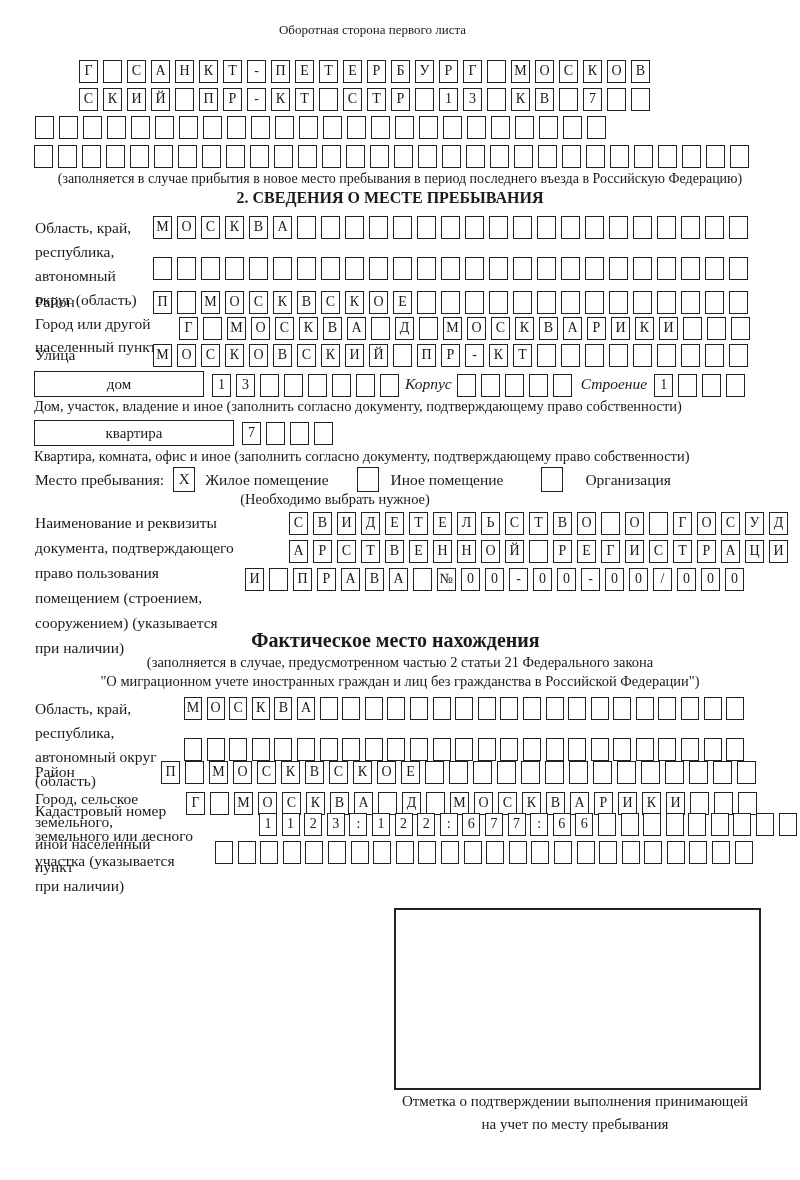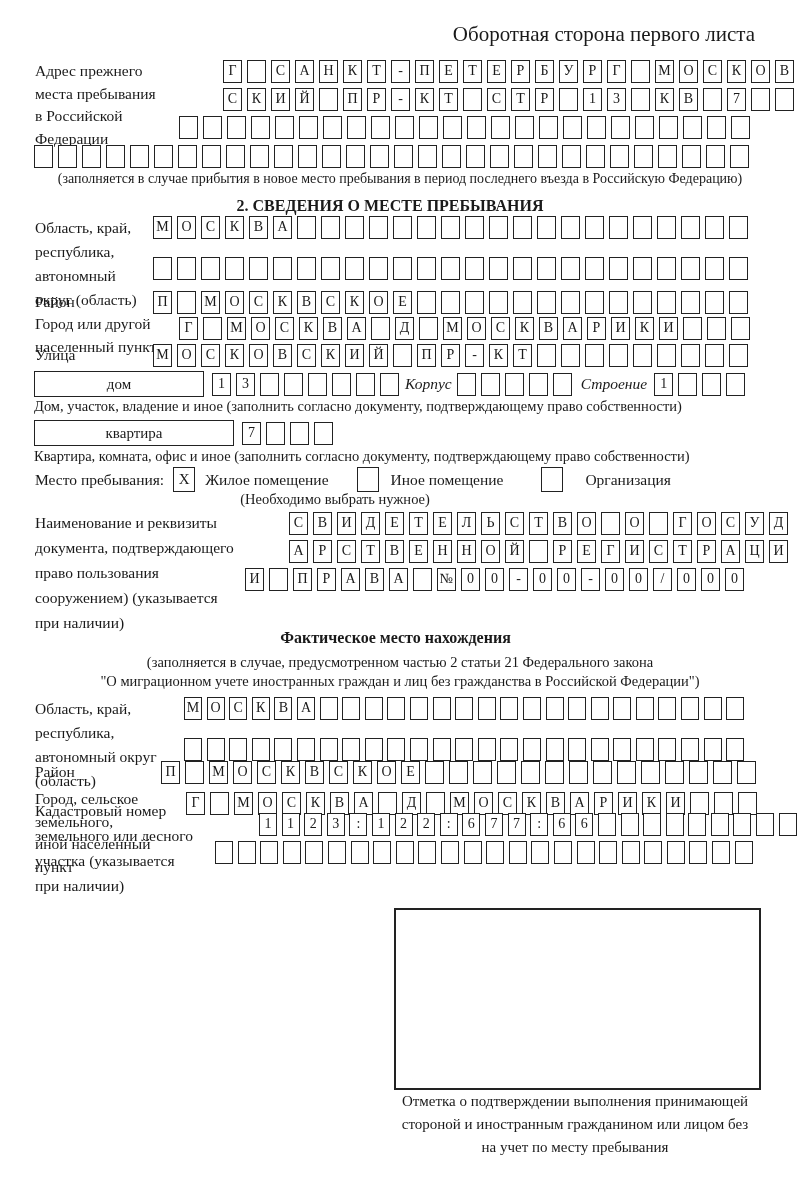--- a/index.html
+++ b/index.html
@@ -37,39 +37,33 @@
     display:inline-block;box-sizing:border-box;width:22px;height:25px;
     border:1.5px solid #222;text-align:center;line-height:22px;font-size:15px;
     vertical-align:middle;background:#fff;
   }
   .mrow{display:flex;align-items:center;font-size:15.5px;}
   .stampbox{border:2px solid #222;background:#fff;}
 </style>
 </head>
 <body>
 
-<div class="abs" style="top:22px;left:10px;width:745px;text-align:right;font-size:21px;">Оборотная сторона первого листа</div>
+<div class="abs" style="top:22px;left:0;width:745px;text-align:center;font-size:13px;">Оборотная сторона первого листа</div>
 
 <div class="abs field" style="top:60px;left:35px;">
-  <div class="flabel" style="width:144px;">
-    <div>Адрес прежнего</div>
-    <div>места пребывания</div>
-    <div>в Российской</div>
-    <div>Федерации</div>
-  </div>
   <div>
     <div class="cellrow rowgap"><span class="cell">Г</span><span class="cell"></span><span class="cell">С</span><span class="cell">А</span><span class="cell">Н</span><span class="cell">К</span><span class="cell">Т</span><span class="cell">-</span><span class="cell">П</span><span class="cell">Е</span><span class="cell">Т</span><span class="cell">Е</span><span class="cell">Р</span><span class="cell">Б</span><span class="cell">У</span><span class="cell">Р</span><span class="cell">Г</span><span class="cell"></span><span class="cell">М</span><span class="cell">О</span><span class="cell">С</span><span class="cell">К</span><span class="cell">О</span><span class="cell">В</span></div>
     <div class="cellrow rowgap"><span class="cell">С</span><span class="cell">К</span><span class="cell">И</span><span class="cell">Й</span><span class="cell"></span><span class="cell">П</span><span class="cell">Р</span><span class="cell">-</span><span class="cell">К</span><span class="cell">Т</span><span class="cell"></span><span class="cell">С</span><span class="cell">Т</span><span class="cell">Р</span><span class="cell"></span><span class="cell">1</span><span class="cell">3</span><span class="cell"></span><span class="cell">К</span><span class="cell">В</span><span class="cell"></span><span class="cell">7</span><span class="cell"></span><span class="cell"></span></div>
     <div class="cellrow"><span class="cell"></span><span class="cell"></span><span class="cell"></span><span class="cell"></span><span class="cell"></span><span class="cell"></span><span class="cell"></span><span class="cell"></span><span class="cell"></span><span class="cell"></span><span class="cell"></span><span class="cell"></span><span class="cell"></span><span class="cell"></span><span class="cell"></span><span class="cell"></span><span class="cell"></span><span class="cell"></span><span class="cell"></span><span class="cell"></span><span class="cell"></span><span class="cell"></span><span class="cell"></span><span class="cell"></span></div>
   </div>
 </div>
 <div class="abs cellrow" style="top:145px;left:34px;"><span class="cell"></span><span class="cell"></span><span class="cell"></span><span class="cell"></span><span class="cell"></span><span class="cell"></span><span class="cell"></span><span class="cell"></span><span class="cell"></span><span class="cell"></span><span class="cell"></span><span class="cell"></span><span class="cell"></span><span class="cell"></span><span class="cell"></span><span class="cell"></span><span class="cell"></span><span class="cell"></span><span class="cell"></span><span class="cell"></span><span class="cell"></span><span class="cell"></span><span class="cell"></span><span class="cell"></span><span class="cell"></span><span class="cell"></span><span class="cell"></span><span class="cell"></span><span class="cell"></span><span class="cell"></span></div>
 <div class="abs cap center" style="top:171px;left:0;width:800px;">(заполняется в случае прибытия в новое место пребывания в период последнего въезда в Российскую Федерацию)</div>
 
-<div class="abs bold center" style="top:197px;left:0;width:780px;font-size:16px;">2. СВЕДЕНИЯ О МЕСТЕ ПРЕБЫВАНИЯ</div>
+<div class="abs bold center" style="top:189px;left:0;width:780px;font-size:16px;">2. СВЕДЕНИЯ О МЕСТЕ ПРЕБЫВАНИЯ</div>
 
 <div class="abs field" style="top:216px;left:35px;">
   <div class="flabel lh24" style="width:118px;">
     <div>Область, край,</div>
     <div>республика,</div>
     <div>автономный</div>
     <div>округ (область)</div>
   </div>
   <div>
     <div class="cellrow rowgap6"><span class="cell">М</span><span class="cell">О</span><span class="cell">С</span><span class="cell">К</span><span class="cell">В</span><span class="cell">А</span><span class="cell"></span><span class="cell"></span><span class="cell"></span><span class="cell"></span><span class="cell"></span><span class="cell"></span><span class="cell"></span><span class="cell"></span><span class="cell"></span><span class="cell"></span><span class="cell"></span><span class="cell"></span><span class="cell"></span><span class="cell"></span><span class="cell"></span><span class="cell"></span><span class="cell"></span><span class="cell"></span><span class="cell"></span></div>
@@ -88,21 +82,21 @@
     <div>населенный пункт</div>
   </div>
   <div class="cellrow" style="margin-top:4px;"><span class="cell">Г</span><span class="cell"></span><span class="cell">М</span><span class="cell">О</span><span class="cell">С</span><span class="cell">К</span><span class="cell">В</span><span class="cell">А</span><span class="cell"></span><span class="cell">Д</span><span class="cell"></span><span class="cell">М</span><span class="cell">О</span><span class="cell">С</span><span class="cell">К</span><span class="cell">В</span><span class="cell">А</span><span class="cell">Р</span><span class="cell">И</span><span class="cell">К</span><span class="cell">И</span><span class="cell"></span><span class="cell"></span><span class="cell"></span></div>
 </div>
 
 <div class="abs field" style="top:344px;left:35px;">
   <div class="flabel" style="width:118px;">Улица</div>
   <div class="cellrow"><span class="cell">М</span><span class="cell">О</span><span class="cell">С</span><span class="cell">К</span><span class="cell">О</span><span class="cell">В</span><span class="cell">С</span><span class="cell">К</span><span class="cell">И</span><span class="cell">Й</span><span class="cell"></span><span class="cell">П</span><span class="cell">Р</span><span class="cell">-</span><span class="cell">К</span><span class="cell">Т</span><span class="cell"></span><span class="cell"></span><span class="cell"></span><span class="cell"></span><span class="cell"></span><span class="cell"></span><span class="cell"></span><span class="cell"></span><span class="cell"></span></div>
 </div>
 
-<div class="abs" style="top:371px;left:34px;display:flex;align-items:center;">
+<div class="abs" style="top:371px;left:34px;display:flex;align-items:flex-end;">
   <div class="namebox" style="width:170px;margin-right:8px;">дом</div>
   <div class="cellrow"><span class="cell">1</span><span class="cell">3</span><span class="cell"></span><span class="cell"></span><span class="cell"></span><span class="cell"></span><span class="cell"></span><span class="cell"></span></div>
   <div class="inline-label" style="margin:0 5px 0 1px;">Корпус</div>
   <div class="cellrow"><span class="cell"></span><span class="cell"></span><span class="cell"></span><span class="cell"></span><span class="cell"></span></div>
   <div class="inline-label" style="margin:0 7px 0 4px;">Строение</div>
   <div class="cellrow"><span class="cell">1</span><span class="cell"></span><span class="cell"></span><span class="cell"></span></div>
 </div>
 <div class="abs cap2" style="top:398px;left:34px;">Дом, участок, владение и иное (заполнить согласно документу, подтверждающему право собственности)</div>
 
 <div class="abs" style="top:420px;left:34px;display:flex;align-items:center;">
@@ -120,31 +114,32 @@
   <span class="chkbox" style="margin:0 22px 0 38px;"></span>
   <span>Организация</span>
 </div>
 <div class="abs cap2 center" style="top:491px;left:165px;width:340px;">(Необходимо выбрать нужное)</div>
 
 <div class="abs field" style="top:510px;left:35px;">
   <div class="flabel lh25" style="width:210px;">
     <div>Наименование и реквизиты</div>
     <div>документа, подтверждающего</div>
     <div>право пользования</div>
+    <div>помещением (строением,</div>
     <div>сооружением) (указывается</div>
     <div>при наличии)</div>
   </div>
   <div style="padding-top:2px;">
     <div class="cellrow rowgap"><span class="cell">С</span><span class="cell">В</span><span class="cell">И</span><span class="cell">Д</span><span class="cell">Е</span><span class="cell">Т</span><span class="cell">Е</span><span class="cell">Л</span><span class="cell">Ь</span><span class="cell">С</span><span class="cell">Т</span><span class="cell">В</span><span class="cell">О</span><span class="cell"></span><span class="cell">О</span><span class="cell"></span><span class="cell">Г</span><span class="cell">О</span><span class="cell">С</span><span class="cell">У</span><span class="cell">Д</span></div>
     <div class="cellrow rowgap"><span class="cell">А</span><span class="cell">Р</span><span class="cell">С</span><span class="cell">Т</span><span class="cell">В</span><span class="cell">Е</span><span class="cell">Н</span><span class="cell">Н</span><span class="cell">О</span><span class="cell">Й</span><span class="cell"></span><span class="cell">Р</span><span class="cell">Е</span><span class="cell">Г</span><span class="cell">И</span><span class="cell">С</span><span class="cell">Т</span><span class="cell">Р</span><span class="cell">А</span><span class="cell">Ц</span><span class="cell">И</span></div>
     <div class="cellrow"><span class="cell">И</span><span class="cell"></span><span class="cell">П</span><span class="cell">Р</span><span class="cell">А</span><span class="cell">В</span><span class="cell">А</span><span class="cell"></span><span class="cell">№</span><span class="cell">0</span><span class="cell">0</span><span class="cell">-</span><span class="cell">0</span><span class="cell">0</span><span class="cell">-</span><span class="cell">0</span><span class="cell">0</span><span class="cell">/</span><span class="cell">0</span><span class="cell">0</span><span class="cell">0</span></div>
   </div>
 </div>
 
-<div class="abs bold center" style="top:629px;left:0;width:791px;font-size:16px;">Фактическое место нахождения</div>
+<div class="abs bold center" style="top:629px;left:0;width:791px;font-size:20px;">Фактическое место нахождения</div>
 <div class="abs cap2 center" style="top:654px;left:0;width:800px;">(заполняется в случае, предусмотренном частью 2 статьи 21 Федерального закона</div>
 <div class="abs cap2 center" style="top:673px;left:0;width:800px;">"О миграционном учете иностранных граждан и лиц без гражданства в Российской Федерации")</div>
 
 <div class="abs field" style="top:697px;left:35px;">
   <div class="flabel lh24" style="width:149px;">
     <div>Область, край,</div>
     <div>республика,</div>
     <div>автономный округ</div>
     <div>(область)</div>
   </div>
@@ -176,15 +171,14 @@
   </div>
   <div class="narrow" style="padding-top:15px;">
     <div class="cellrow rowgap"><span class="cell">1</span><span class="cell">1</span><span class="cell">2</span><span class="cell">3</span><span class="cell">:</span><span class="cell">1</span><span class="cell">2</span><span class="cell">2</span><span class="cell">:</span><span class="cell">6</span><span class="cell">7</span><span class="cell">7</span><span class="cell">:</span><span class="cell">6</span><span class="cell">6</span><span class="cell"></span><span class="cell"></span><span class="cell"></span><span class="cell"></span><span class="cell"></span><span class="cell"></span><span class="cell"></span><span class="cell"></span><span class="cell"></span></div>
     <div class="cellrow"><span class="cell"></span><span class="cell"></span><span class="cell"></span><span class="cell"></span><span class="cell"></span><span class="cell"></span><span class="cell"></span><span class="cell"></span><span class="cell"></span><span class="cell"></span><span class="cell"></span><span class="cell"></span><span class="cell"></span><span class="cell"></span><span class="cell"></span><span class="cell"></span><span class="cell"></span><span class="cell"></span><span class="cell"></span><span class="cell"></span><span class="cell"></span><span class="cell"></span><span class="cell"></span><span class="cell"></span></div>
   </div>
 </div>
 
 <div class="abs stampbox" style="top:908px;left:394px;width:363px;height:178px;"></div>
 <div class="abs center" style="top:1090px;left:385px;width:380px;font-size:15px;line-height:23px;">
   <div>Отметка о подтверждении выполнения принимающей</div>
-  <div>стороной и иностранным гражданином или лицом без</div>
   <div>на учет по месту пребывания</div>
 </div>
 
 </body></html>

